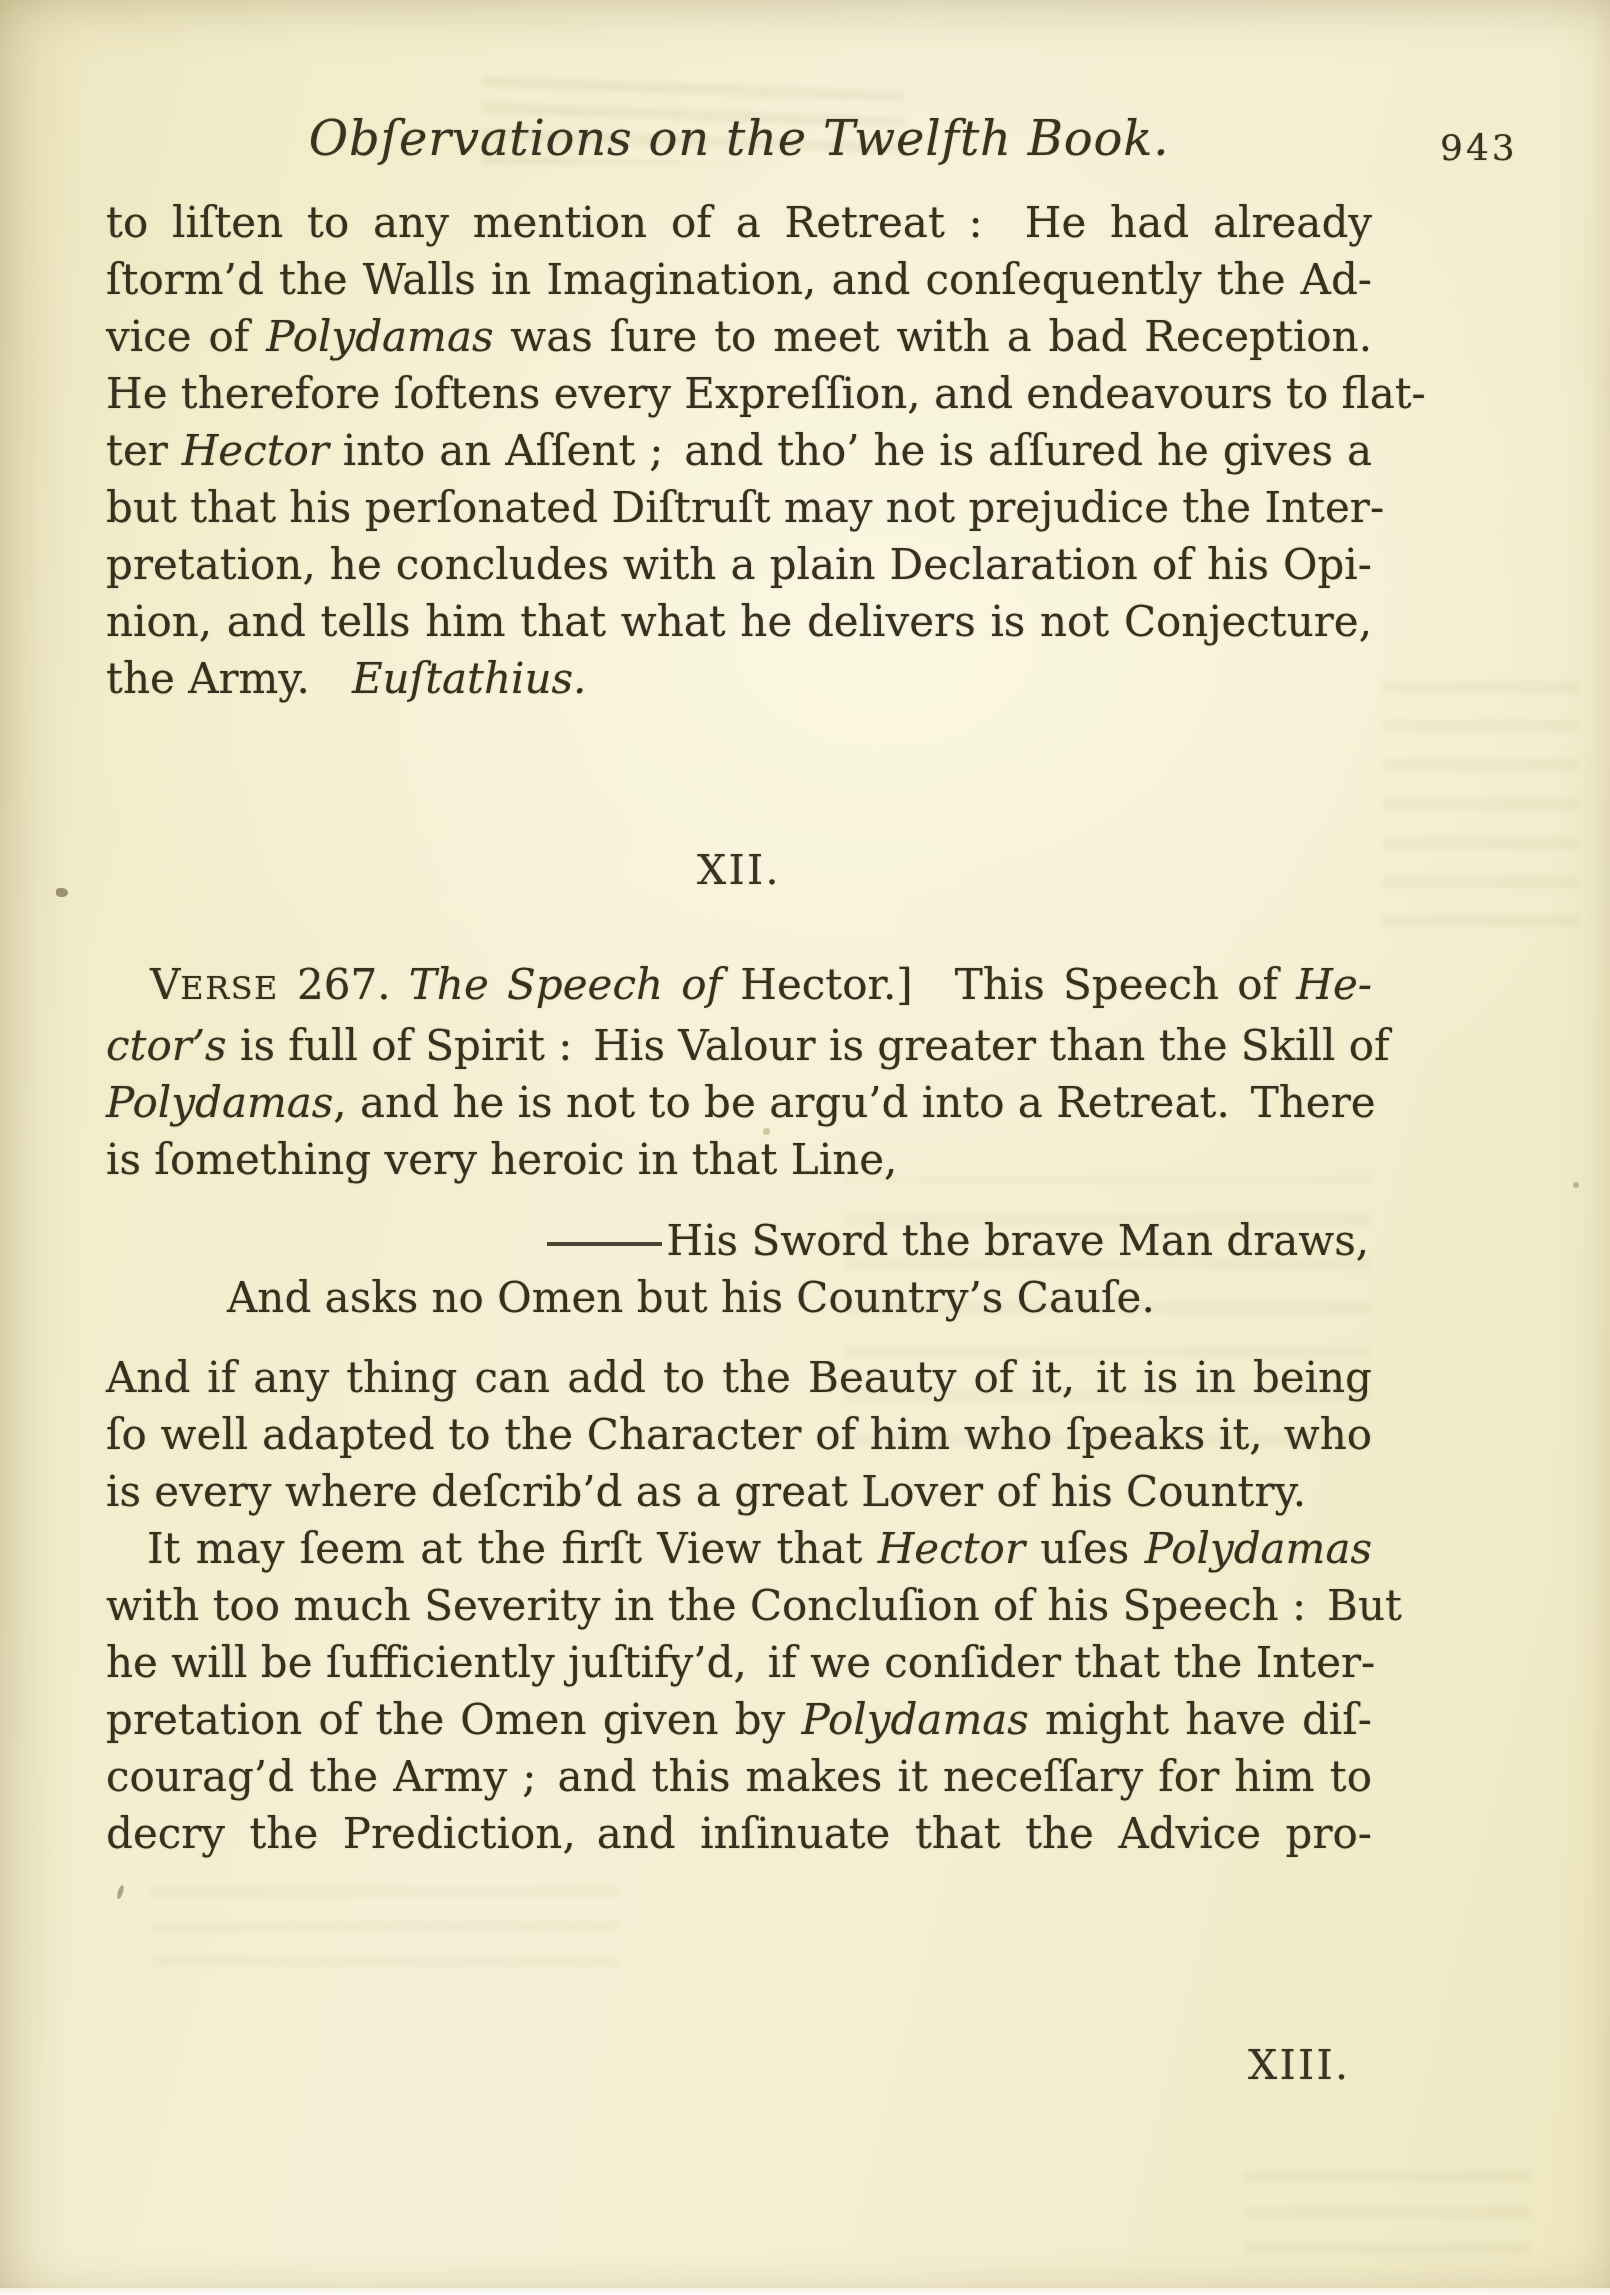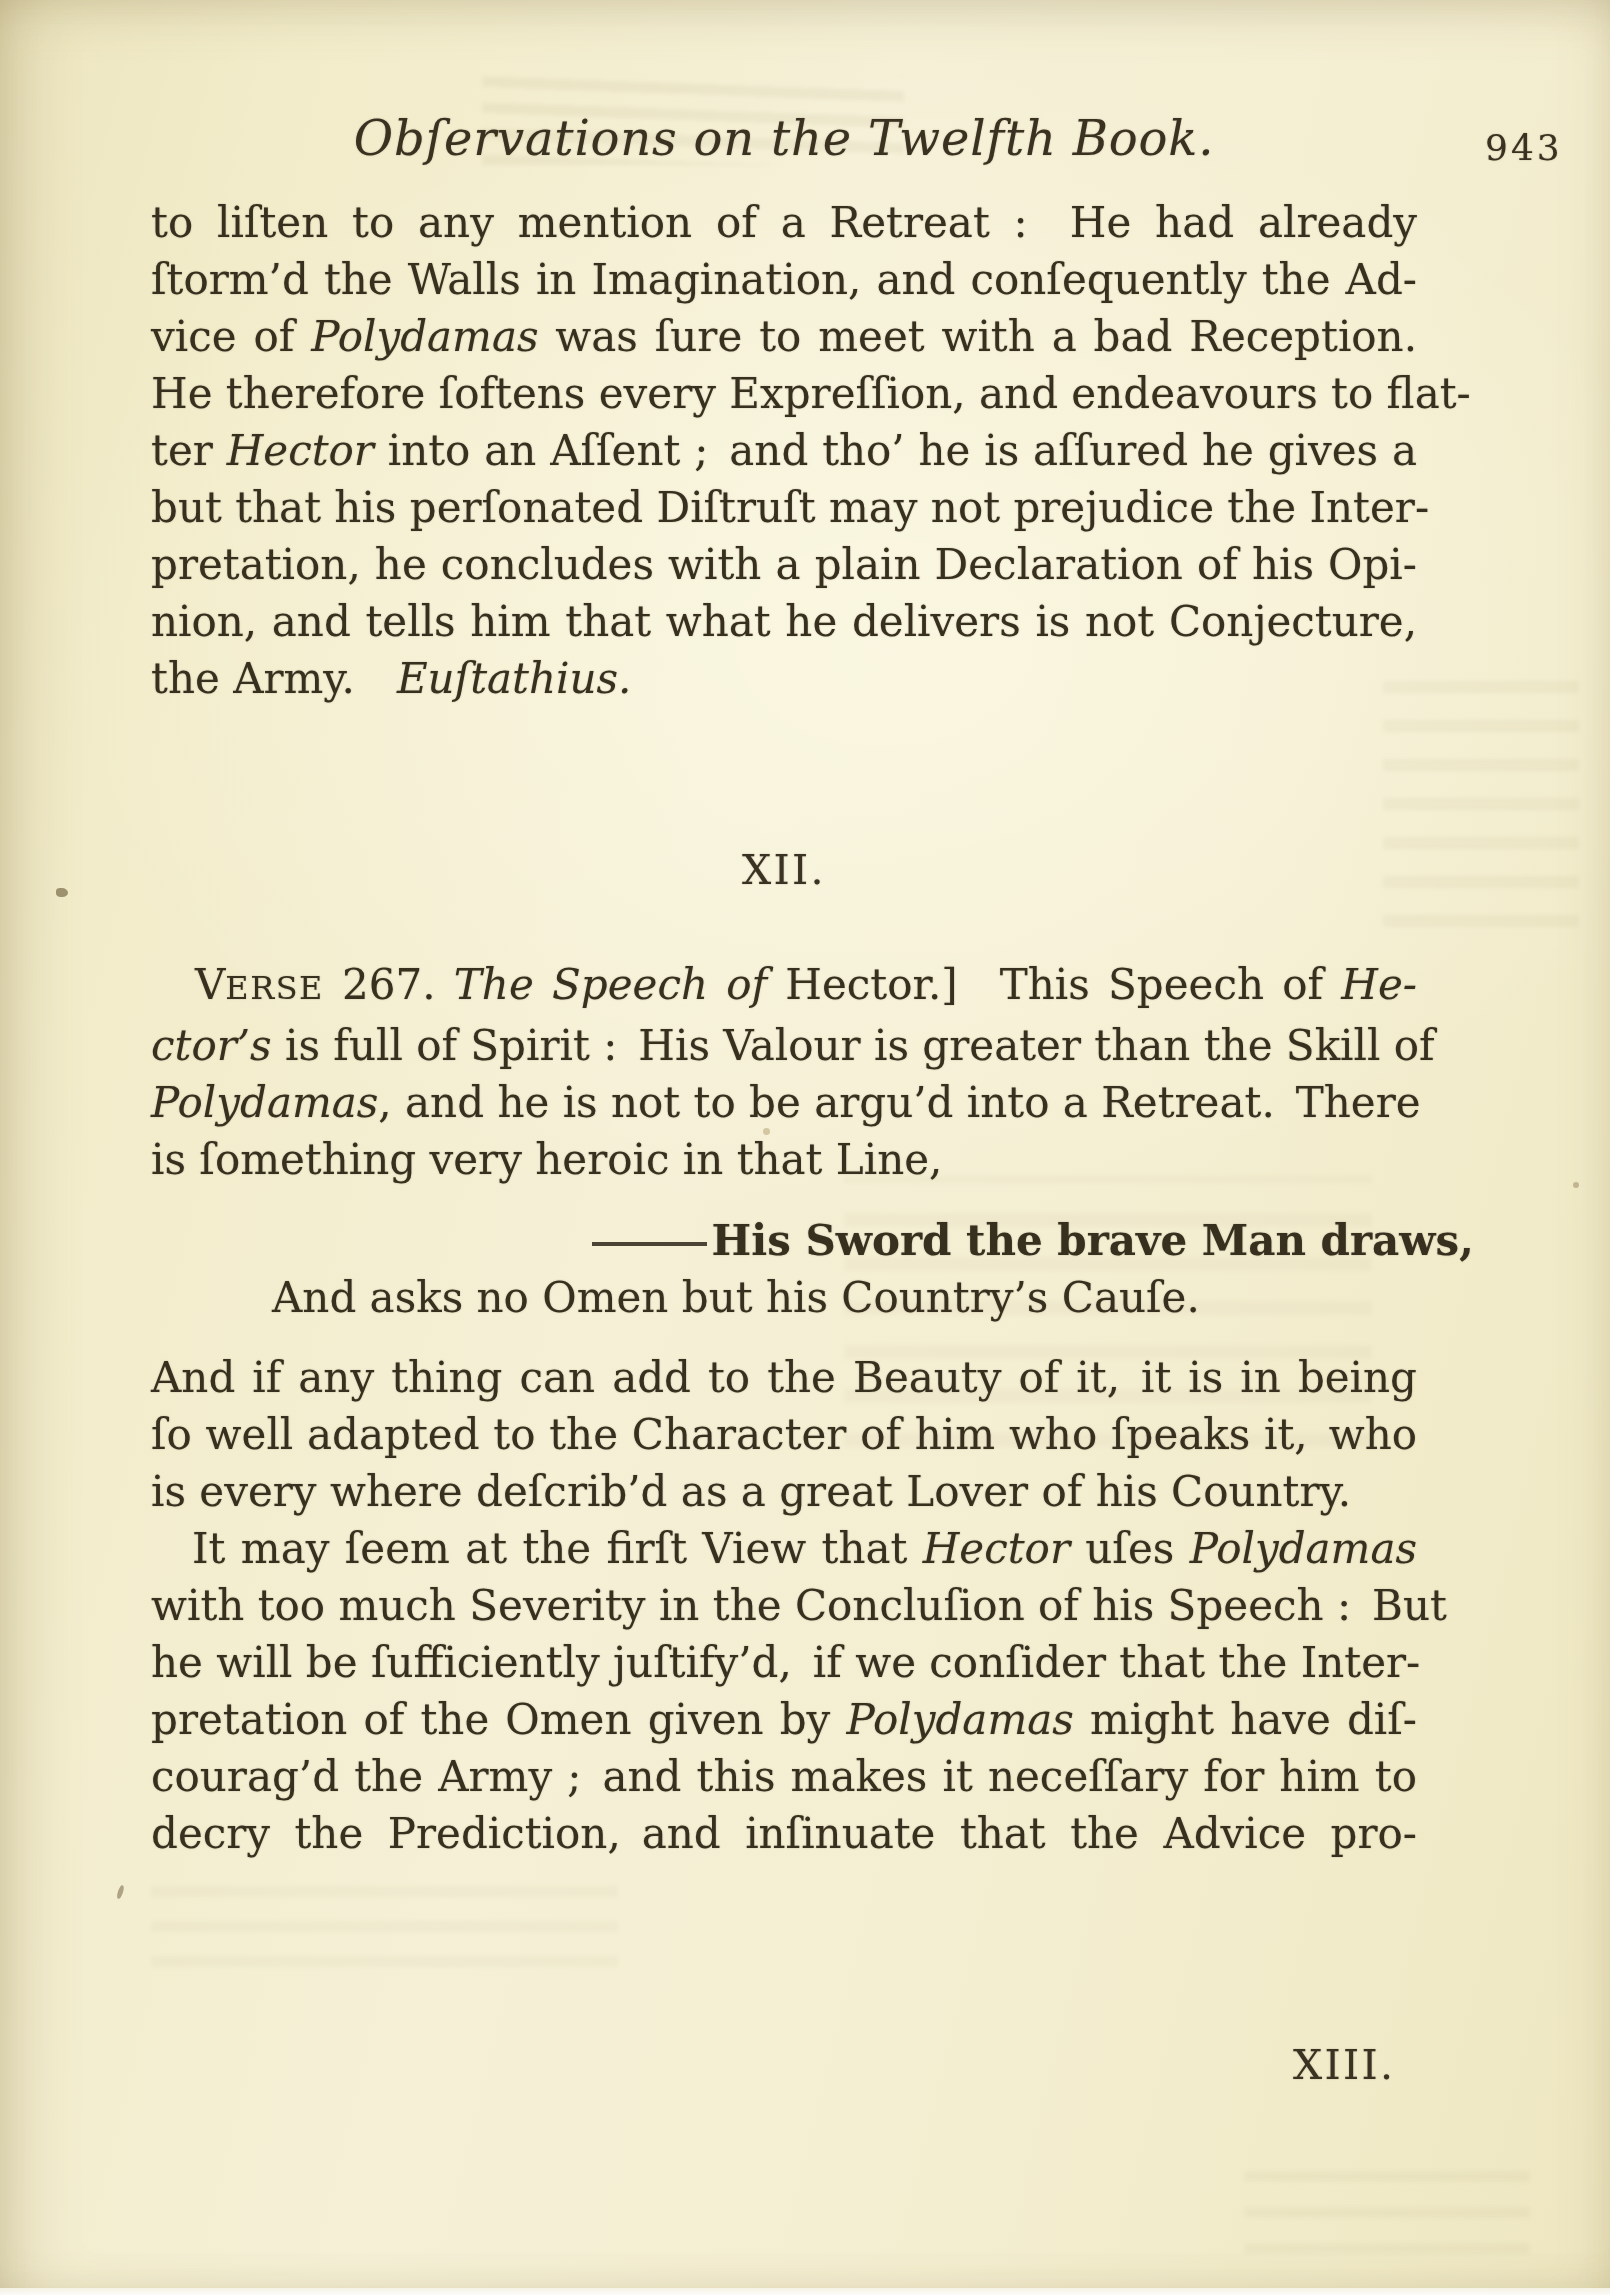--- a/index.html
+++ b/index.html
@@ -18,21 +18,21 @@
     box-shadow:
       inset 41px 0 68px -30px rgba(125,103,55,.28),
       inset -30px 0 60px -34px rgba(125,103,55,.18),
       inset 0 34px 60px -34px rgba(125,103,55,.22),
       inset 0 -26px 53px -34px rgba(125,103,55,.16);
   }
   .page::after{ 
     content:"";position:absolute;left:0;right:0;bottom:0;height:7.5px;
     background:linear-gradient(#f7f5ea,#ffffff);opacity:.9;
   }
-  .ink{text-shadow:0 0 1.5px rgba(58,47,28,.38);margin-left:45px;}
+  .ink{text-shadow:0 0 1.5px rgba(58,47,28,.38);}
   .header-row{position:absolute;left:106px;top:110px;width:1266px;height:83px;}
   .title{
     width:100%;text-align:center;
     font-style:italic;font-size:48px;letter-spacing:0.8px;
     color:#3a3120;
   }
   .folio{
     position:absolute;left:1440px;top:127px;width:121px;
     font-size:36px;letter-spacing:3px;color:#3a3120;
   }
@@ -108,21 +108,21 @@
   <div class="sec-heading ink">XII.</div>
 
   <div class="text-col ink" style="top:956px;">
       <div class="tline" style="text-indent: 44px;"><span>V</span><span class="sc">ERSE</span><span> 267. </span><span class="it">The Speech of </span><span>Hector.] This Speech of </span><span class="it">He-</span></div>
       <div class="tline"><span class="it">ctor’s</span><span> is full of Spirit : His Valour is greater than the Skill of</span></div>
       <div class="tline"><span class="it">Polydamas</span><span>, and he is not to be argu’d into a Retreat. There</span></div>
       <div class="tline lastline"><span>is ſomething very heroic in that Line,</span></div>
     </div>
 
   <div class="text-col ink" style="top:1212px;">
-      <div class="qline" style="padding-left: 441px; font-weight: bold;"><span class="qdash"></span><span class="it">His Sword the brave Man draws,</span></div>
+      <div class="qline" style="padding-left: 441px;"><span class="qdash"></span><span class="it">His Sword the brave Man draws,</span></div>
       <div class="qline" style="padding-left: 121px;"><span class="it">And asks no Omen but his Country’s Cauſe.</span></div>
     </div>
 
   <div class="text-col ink" style="top:1349px;">
       <div class="tline"><span>And if any thing can add to the Beauty of it, it is in being</span></div>
       <div class="tline"><span>ſo well adapted to the Character of him who ſpeaks it, who</span></div>
       <div class="tline lastline"><span>is every where deſcrib’d as a great Lover of his Country.</span></div>
       <div class="tline" style="text-indent: 41px;"><span>It may ſeem at the firſt View that </span><span class="it">Hector</span><span> uſes </span><span class="it">Polydamas</span></div>
       <div class="tline"><span>with too much Severity in the Concluſion of his Speech : But</span></div>
       <div class="tline"><span>he will be ſufficiently juſtify’d, if we conſider that the Inter-</span></div>

